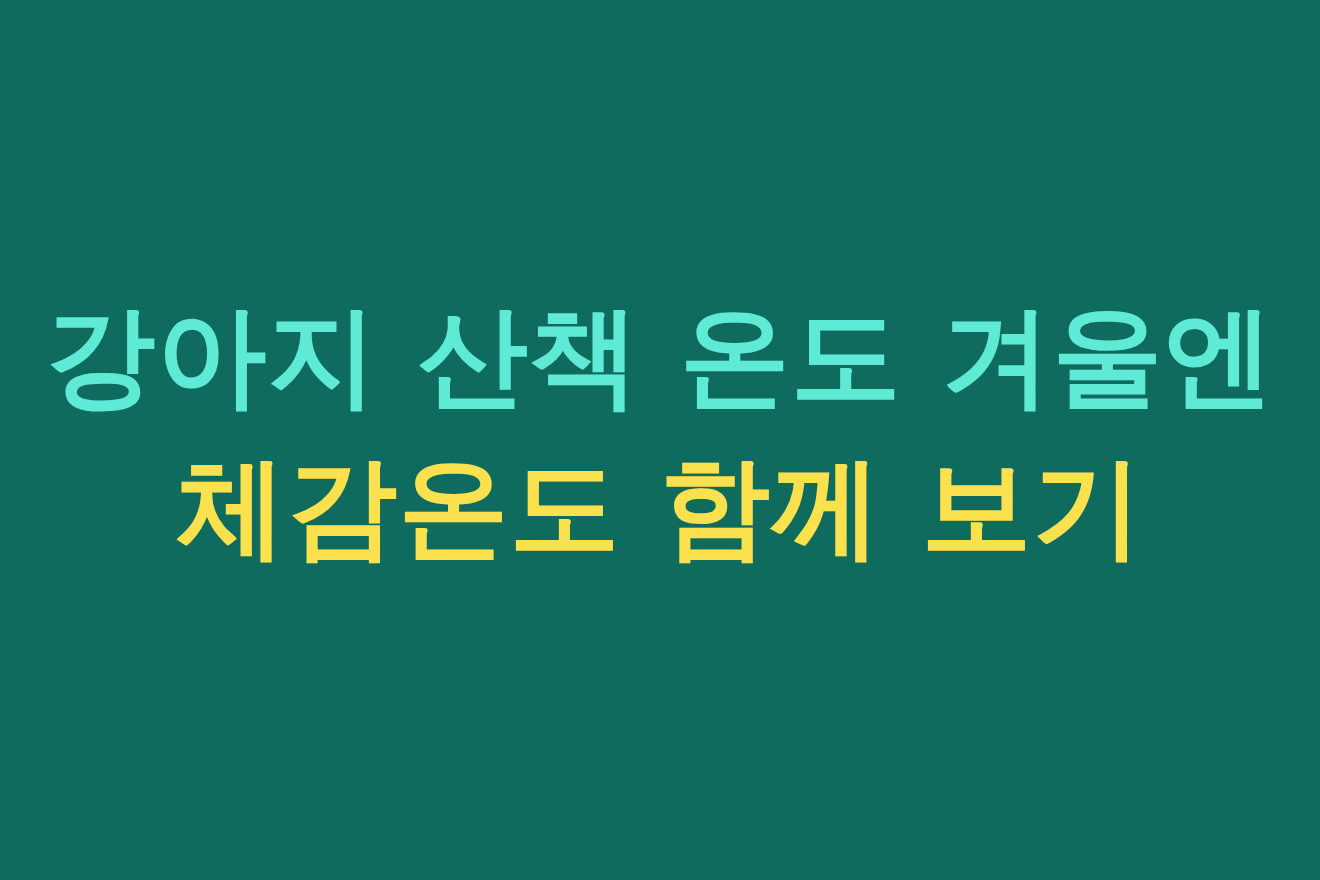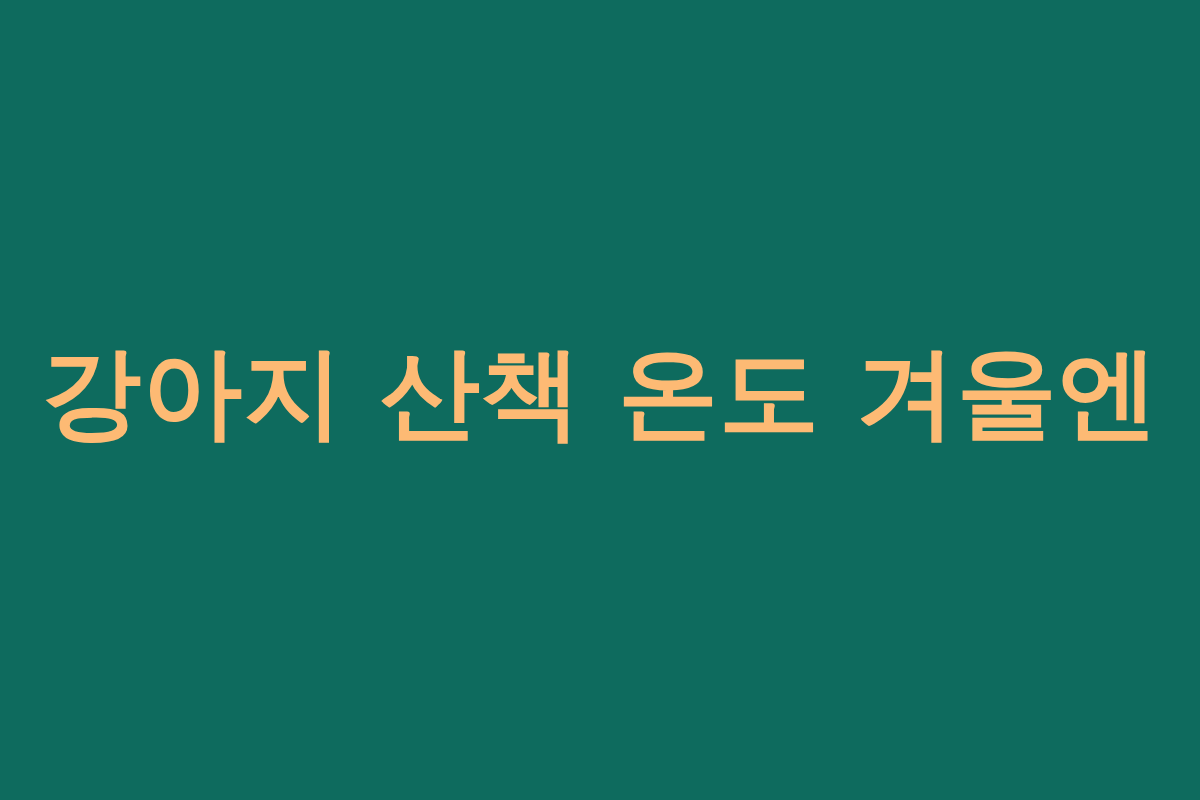--- a/index.html
+++ b/index.html
@@ -60,18 +60,19 @@
     font-size: 100px;
   }
 </style>
 </head>
 <body>
 
 <div id="title-card" style="background-color: rgb(14, 107, 94);">
 
   <div id="title-block">
 
-    <span class="title-line title-line--primary" style="color: #fdba74;">강아지 산책 온도 겨울엔</span>
+    <span class="title-line title-line--primary" style="color: #5eead4;">강아지 산책 온도 겨울엔</span>
 
+    <span class="title-line title-line--secondary" style="color: rgb(252, 225, 78);">체감온도 함께 보기</span>
 
   </div>
 
 </div>
 
 </body></html>

